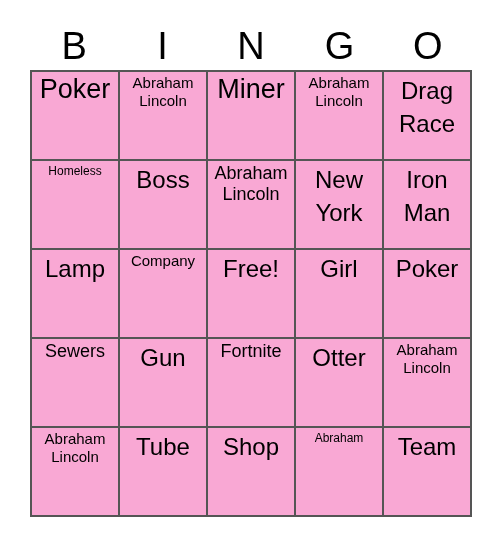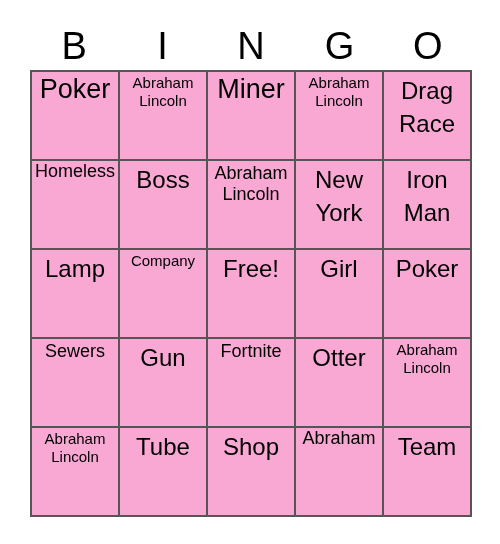--- a/index.html
+++ b/index.html
@@ -69,21 +69,21 @@
     font-family: "Liberation Sans", sans-serif;
     color: #000000;
     font-weight: 400;
     white-space: pre-line;
   }
   
   .sz-xl { font-size: 24px; line-height: 33px; }
   .sz-lg { font-size: 27px; line-height: 30px; }
   .sz-md { font-size: 18px; line-height: 21px; }
   .sz-sm { font-size: 15px; line-height: 18px; }
-  .sz-xs { font-size: 18px; line-height: 17px; }
+  .sz-xs { font-size: 12px; line-height: 17px; }
 </style>
 </head>
 <body>
 
 <div id="card">
 
   <div id="header-row">
     <div class="header-letter">B</div>
     <div class="header-letter">I</div>
     <div class="header-letter">N</div>

